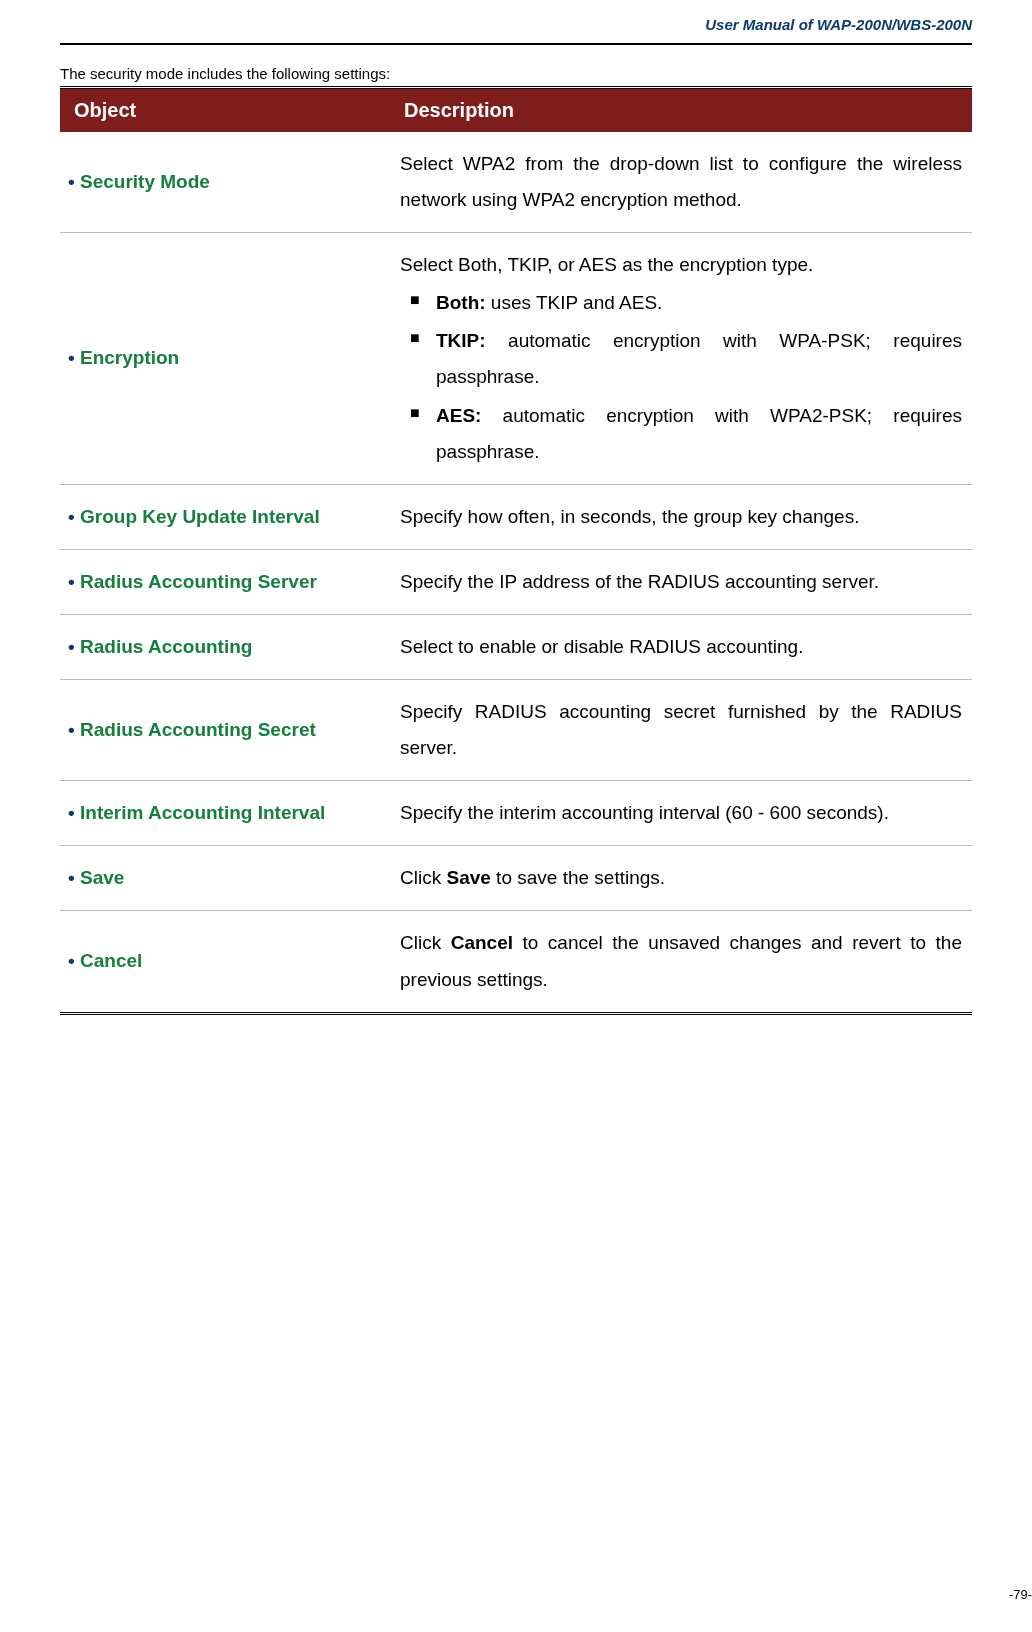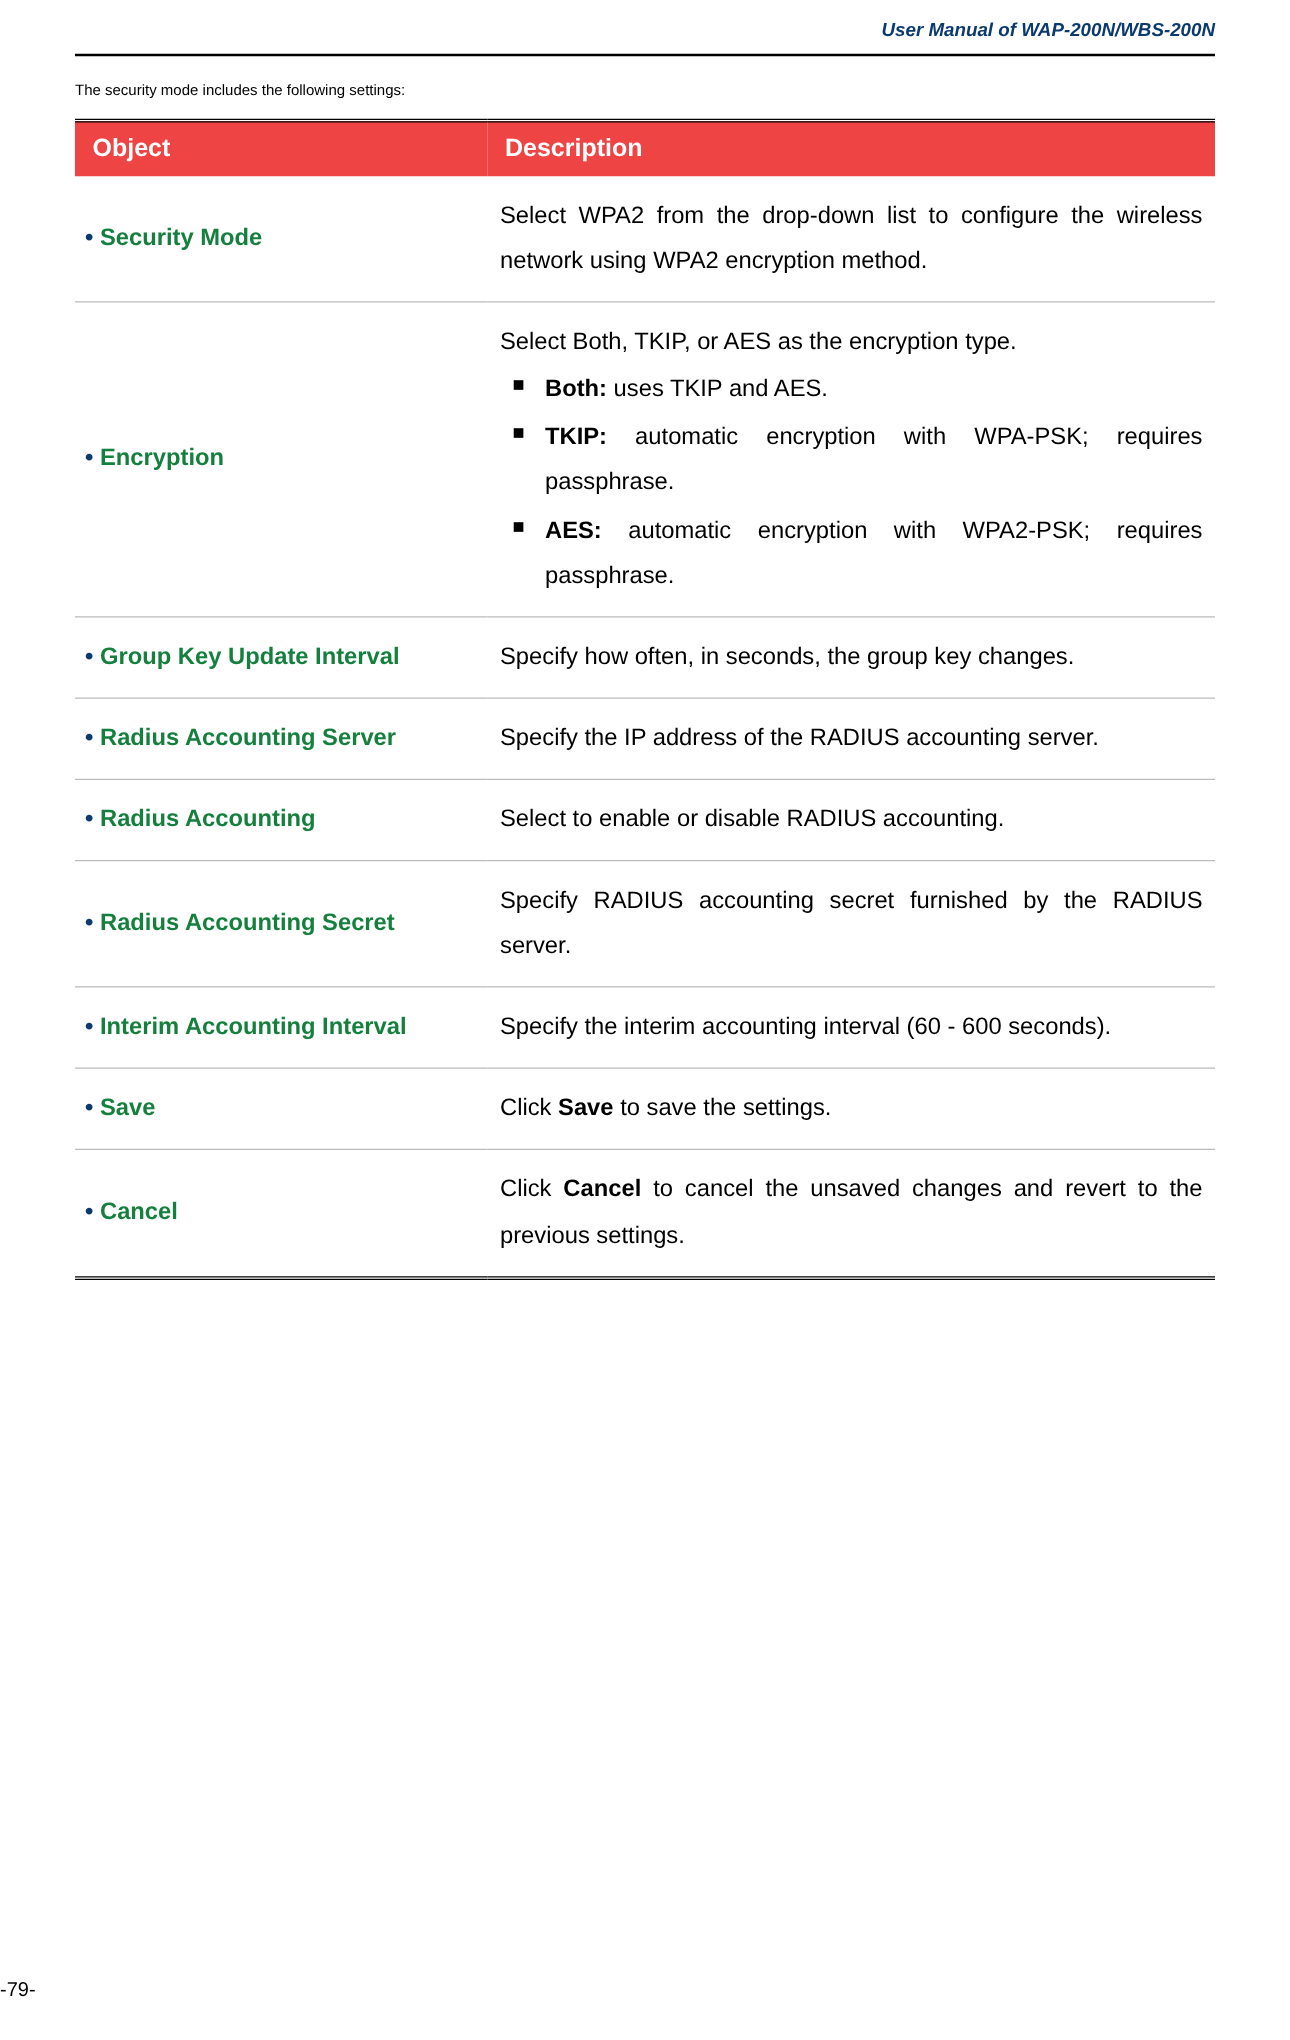--- a/index.html
+++ b/index.html
@@ -22,32 +22,32 @@
       color: #0b3a6f;
       font-size: 15px;
       padding-top: 16px;
       padding-bottom: 10px;
     }
     .header-divider {
       border-top: 2.5px solid #000;
       margin-bottom: 20px;
     }
     .intro-text {
-      font-size: 12px;
+      font-size: 15px;
       color: #000;
-      margin-bottom: 16px;
+      margin-bottom: 4px;
     }
     .settings-table {
       width: 100%;
       border-collapse: collapse;
       border-top: 3px double #000;
       border-bottom: 3px double #000;
     }
     .table-header {
-      background: #ef4444;
+      background: #7f1d1d;
       color: #fff;
       font-weight: bold;
       font-size: 20px;
     }
     .table-header td {
       padding: 10px 14px;
     }
     .table-row td {
       padding: 14px 10px 14px 10px;
       font-size: 19px;
@@ -91,22 +91,22 @@
       content: "■";
       position: absolute;
       left: 10px;
       font-size: 16px;
     }
     .page-footer {
       position: absolute;
       bottom: 30px;
       left: 0;
       right: 0;
-      text-align: left;
-      font-size: 16px;
+      text-align: right;
+      font-size: 13px;
     }
   </style>
 </head>
 <body>
 
 <div class="header-title">User Manual of WAP-200N/WBS-200N</div>
 <div class="header-divider"></div>
 
 <div class="intro-text">The security mode includes the following settings:</div>
 

